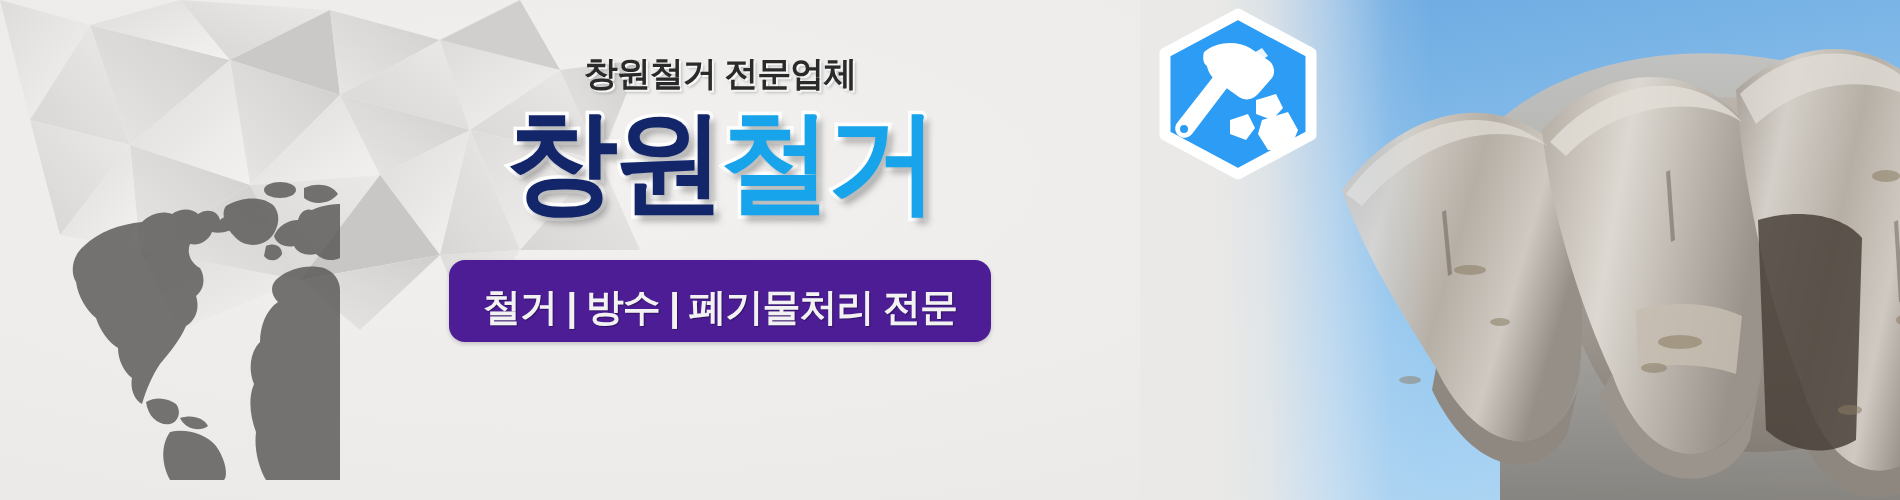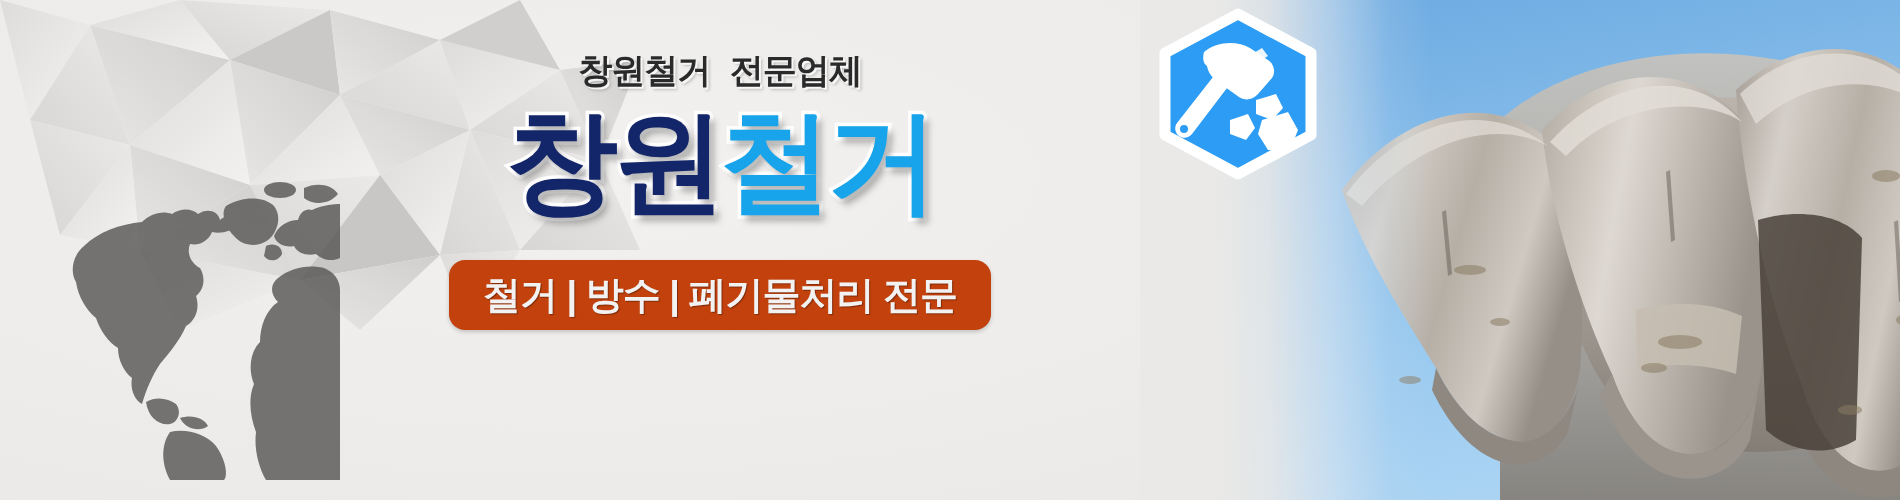--- a/index.html
+++ b/index.html
@@ -65,21 +65,20 @@
     text-align:center;
   }
   .tagline{
     font-size:34px;
     font-weight:bold;
     color:#2a2a2a;
     letter-spacing:-1px;
     line-height:1;
     margin:0 0 14px 0;
     text-shadow:2px 2px 0 rgba(255,255,255,.85), 3px 3px 3px rgba(120,120,120,.45);
-    font-family:Liberation Mono, monospace;
   }
   .headline{
     font-size:112px;
     font-weight:bold;
     letter-spacing:-5px;
     line-height:1;
     margin:16px;
     white-space:nowrap;
   }
   .headline .part-a{
@@ -90,23 +89,23 @@
   }
   .headline .part-b{
     color:#18a4ea;
     -webkit-text-stroke:7px #ffffff;
     paint-order:stroke fill;
     text-shadow:5px 6px 6px rgba(110,110,110,.5);
   }
   .subbar{
     display:inline-block;
     margin-top:26px;
-    background:#c2410c;
+    background:#4c1d95;
     border-radius:16px;
-    padding:14px 34px 12px 34px;
+    padding:26px 34px 12px 34px;
     box-shadow:0 2px 4px rgba(0,0,0,.18);
     text-align:right;
   }
   .subbar span{
     font-size:38px;
     font-weight:bold;
     color:#f2f2f2;
     letter-spacing:-1px;
     line-height:1.15;
     white-space:nowrap;

